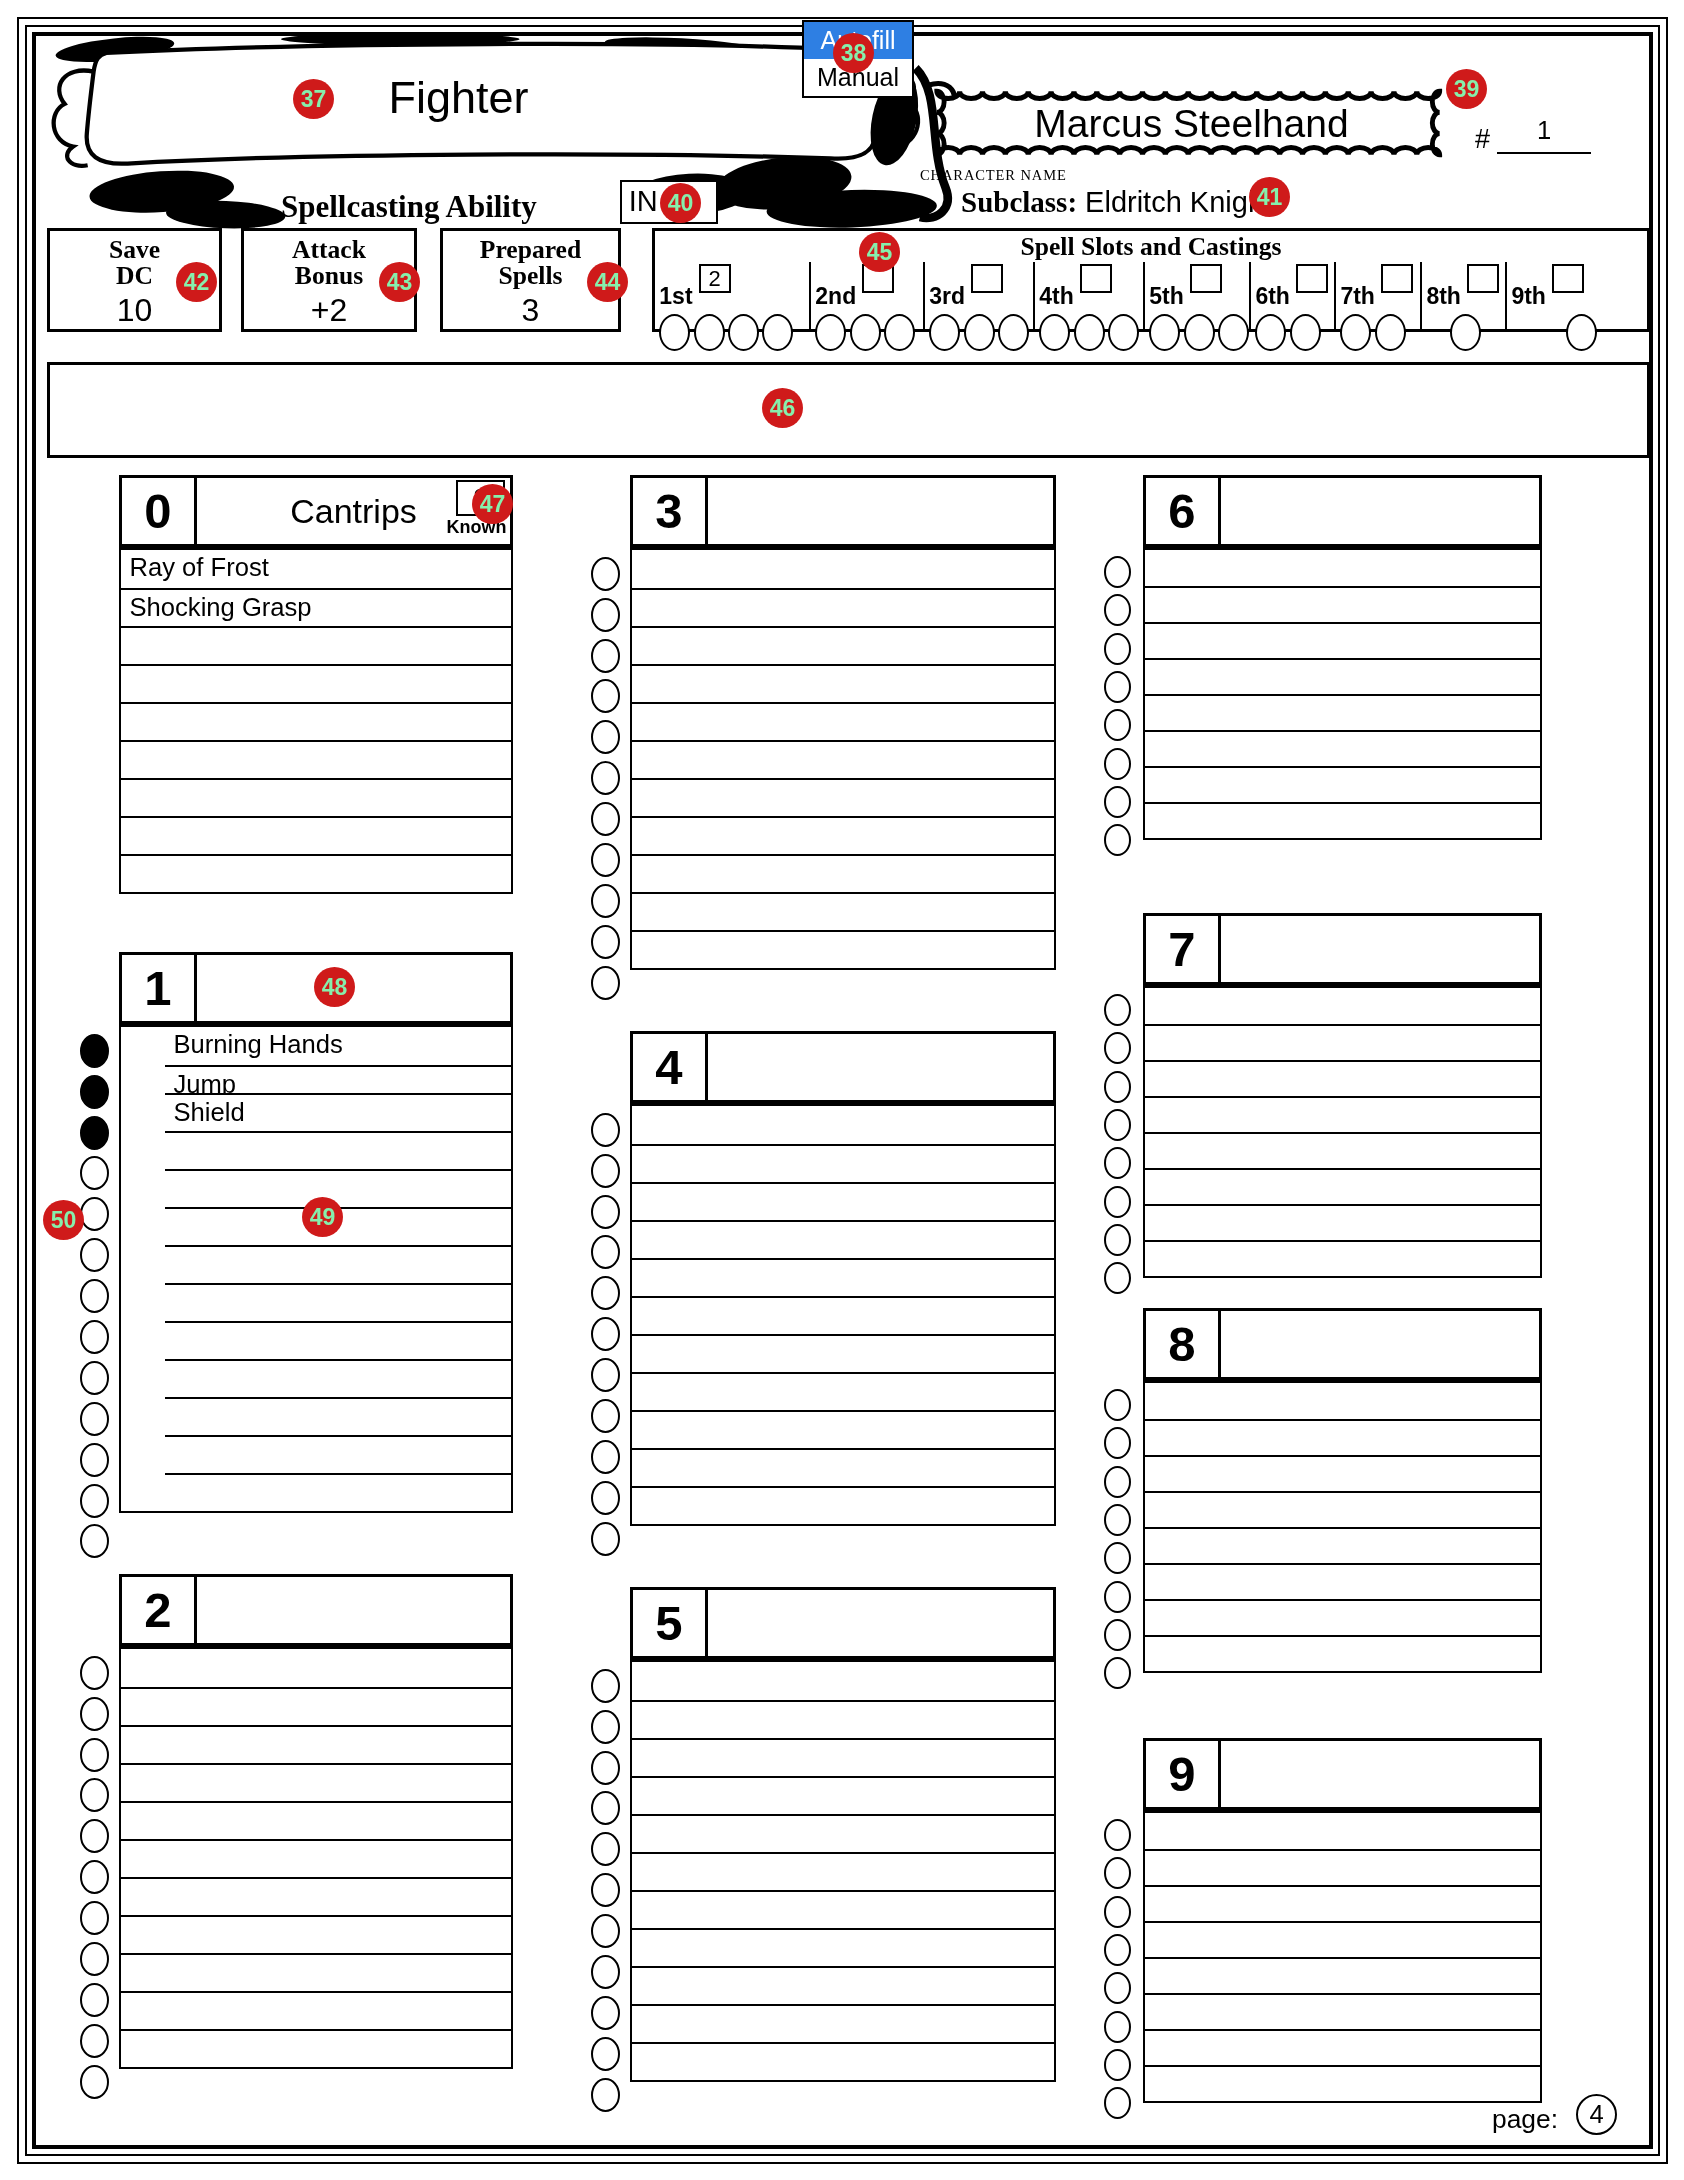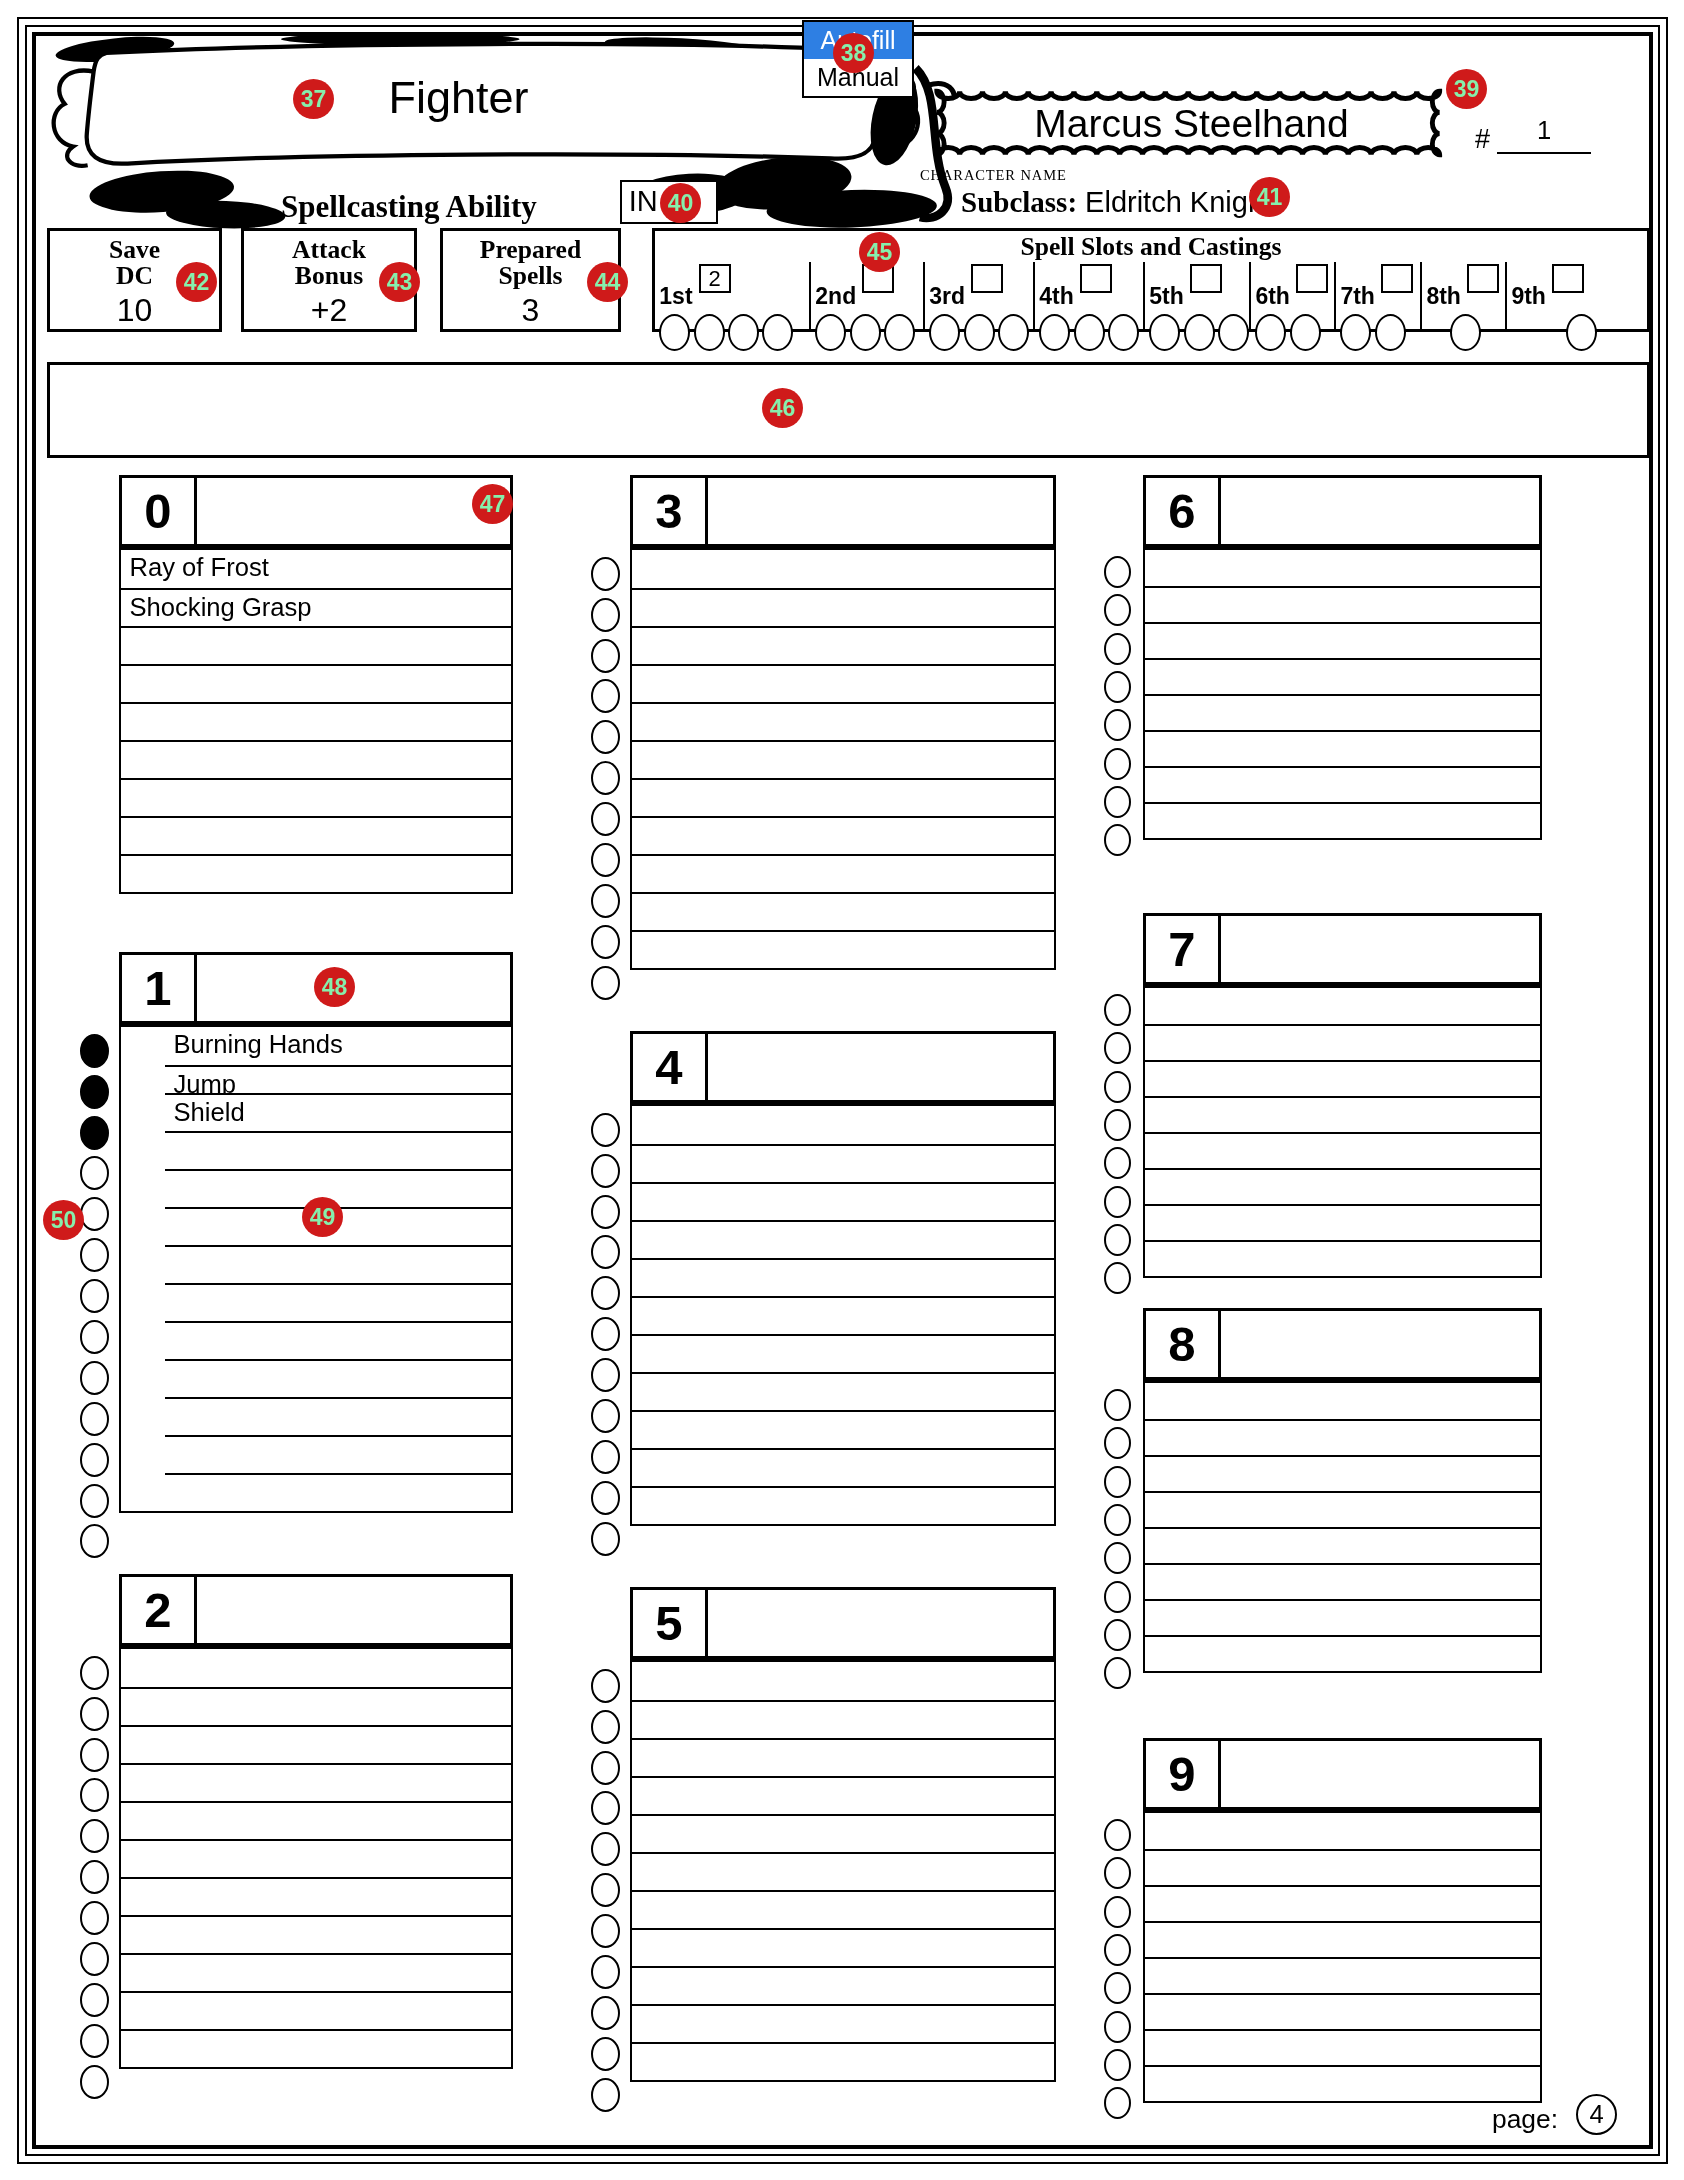--- a/index.html
+++ b/index.html
@@ -206,20 +206,25 @@
           </div></div>
       </div>
   </div>
 
   <div class="notes-box"></div>
 
   <div id="sections">
       <div class="section" style="left: 70px; top: 475px; width: 443px;">
         <div class="sec-header" style="margin-left: 49px;">
           <div class="sec-num">0</div>
+          <div class="sec-title">
+            <span>Cantrips</span>
+            <div class="known-box">2</div>
+            <div class="known-label">Known</div>
+          </div>
         </div>
         <div class="sec-rows" style="margin-left: 49px;">
           <div class="spell-row" style="height: 38px; line-height: 35px;">Ray of Frost</div>
           <div class="spell-row" style="height: 38px; line-height: 35px;">Shocking Grasp</div>
           <div class="spell-row" style="height: 38px; line-height: 35px;"></div>
           <div class="spell-row" style="height: 38px; line-height: 35px;"></div>
           <div class="spell-row" style="height: 38px; line-height: 35px;"></div>
           <div class="spell-row" style="height: 38px; line-height: 35px;"></div>
           <div class="spell-row" style="height: 38px; line-height: 35px;"></div>
           <div class="spell-row" style="height: 38px; line-height: 35px;"></div>

